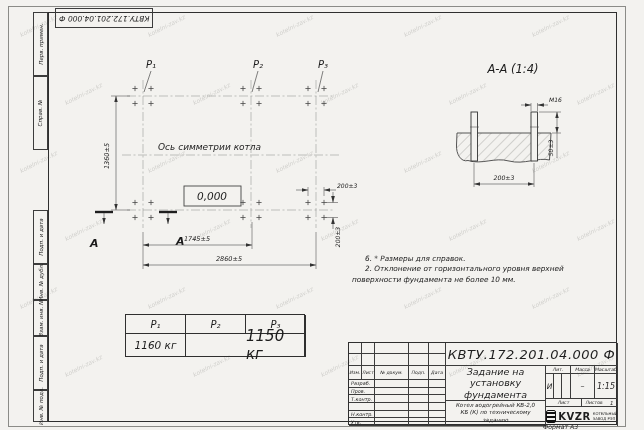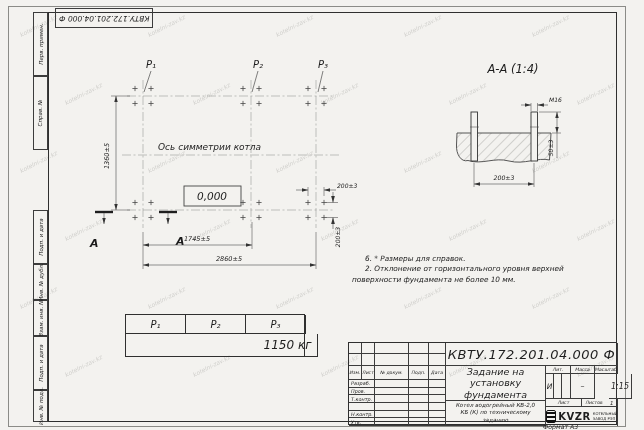--- a/index.html
+++ b/index.html
@@ -271,21 +271,22 @@
 
 <div id="notes" class="abs">
     <div class="note">6. * Размеры для справок.</div>
     <div class="note">2. Отклонение от горизонтального уровня верхней поверхности фундамента не более 10 мм.</div>
   </div>
 
 <div id="load-table" class="abs">
     <div class="lt-cell" style="left: 0px; top: 0px; width: 60px; height: 19px; font-size: 10px;">P₁</div>
     <div class="lt-cell" style="left: 60px; top: 0px; width: 60px; height: 19px; font-size: 10px;">P₂</div>
     <div class="lt-cell" style="left: 120px; top: 0px; width: 60px; height: 19px; font-size: 10px;">P₃</div>
-    <div class="lt-cell" style="left: 132px; top: 19px; width: 60px; height: 23px; font-size: 12px;">1150 кг</div>
+    <div class="lt-cell" style="left: 0px; top: 19px; width: 60px; height: 23px; font-size: 10.5px;">1160 кг</div>
+    <div class="lt-cell" style="left: 120px; top: 19px; width: 60px; height: 23px; font-size: 15px;">1150 кг</div>
   </div>
 
 <div id="titleblock" class="abs">
     <div class="tbcell" style="left: 0px; top: 0px; width: 13px; height: 11px; font-size: 4.6px;"></div>
     <div class="tbcell" style="left: 13px; top: 0px; width: 13px; height: 11px; font-size: 4.6px;"></div>
     <div class="tbcell" style="left: 26px; top: 0px; width: 34px; height: 11px; font-size: 4.6px;"></div>
     <div class="tbcell" style="left: 60px; top: 0px; width: 20px; height: 11px; font-size: 4.6px;"></div>
     <div class="tbcell" style="left: 80px; top: 0px; width: 17px; height: 11px; font-size: 4.6px;"></div>
     <div class="tbcell" style="left: 0px; top: 11px; width: 13px; height: 12px; font-size: 4.6px;"></div>
     <div class="tbcell" style="left: 13px; top: 11px; width: 13px; height: 12px; font-size: 4.6px;"></div>
@@ -324,21 +325,21 @@
     <div class="tbcell" style="left: 97px; top: 0px; width: 172px; height: 23px; font-size: 13px; letter-spacing: 0.5px;">КВТУ.172.201.04.000 Ф</div>
     <div class="tbcell" style="left: 97px; top: 23px; width: 100px; height: 35px; font-size: 9.5px; line-height: 1.18; padding: 0px 3px;">Задание на установку фундамента</div>
     <div class="tbcell" style="left: 97px; top: 58px; width: 100px; height: 25px; font-size: 5.6px; line-height: 1.3; padding: 0px 6px;">Котел водогрейный КВ-2,0 КБ (К) по техническому заданию</div>
     <div class="tbcell" style="left: 197px; top: 23px; width: 25px; height: 8px; font-size: 4.6px;">Лит.</div>
     <div class="tbcell" style="left: 222px; top: 23px; width: 24px; height: 8px; font-size: 4.6px;">Масса</div>
     <div class="tbcell" style="left: 246px; top: 23px; width: 23px; height: 8px; font-size: 4.6px;">Масштаб</div>
     <div class="tbcell" style="left: 197px; top: 31px; width: 8px; height: 25px; font-size: 7.5px;">И</div>
     <div class="tbcell" style="left: 205px; top: 31px; width: 8px; height: 25px; font-size: 7.5px;"></div>
     <div class="tbcell" style="left: 213px; top: 31px; width: 9px; height: 25px; font-size: 7.5px;"></div>
     <div class="tbcell" style="left: 222px; top: 31px; width: 24px; height: 25px; font-size: 8px;">–</div>
-    <div class="tbcell" style="left: 246px; top: 31px; width: 23px; height: 25px; font-size: 8px; margin-left: 14px;">1:15</div>
+    <div class="tbcell" style="left: 246px; top: 31px; width: 23px; height: 25px; font-size: 8px;">1:15</div>
     <div class="tbcell" style="left: 197px; top: 56px; width: 36px; height: 8px; font-size: 4.6px;">Лист</div>
     <div class="tbcell" style="left: 233px; top: 56px; width: 36px; height: 8px; font-size: 4.6px; justify-content: space-around;">
       <span>Листов</span>
       <span style="font-size: 5.5px;">1</span>
     </div>
     <div class="tbcell" style="left: 197px; top: 64px; width: 72px; height: 19px; font-size: 4px; border-bottom: none;">
       <div class="kvzr-icon"></div>
       <span class="kvzr-name">KVZR</span>
       <div class="kvzr-sub">КОТЕЛЬНЫЙ ЗАВОД РЭП</div>
     </div>

